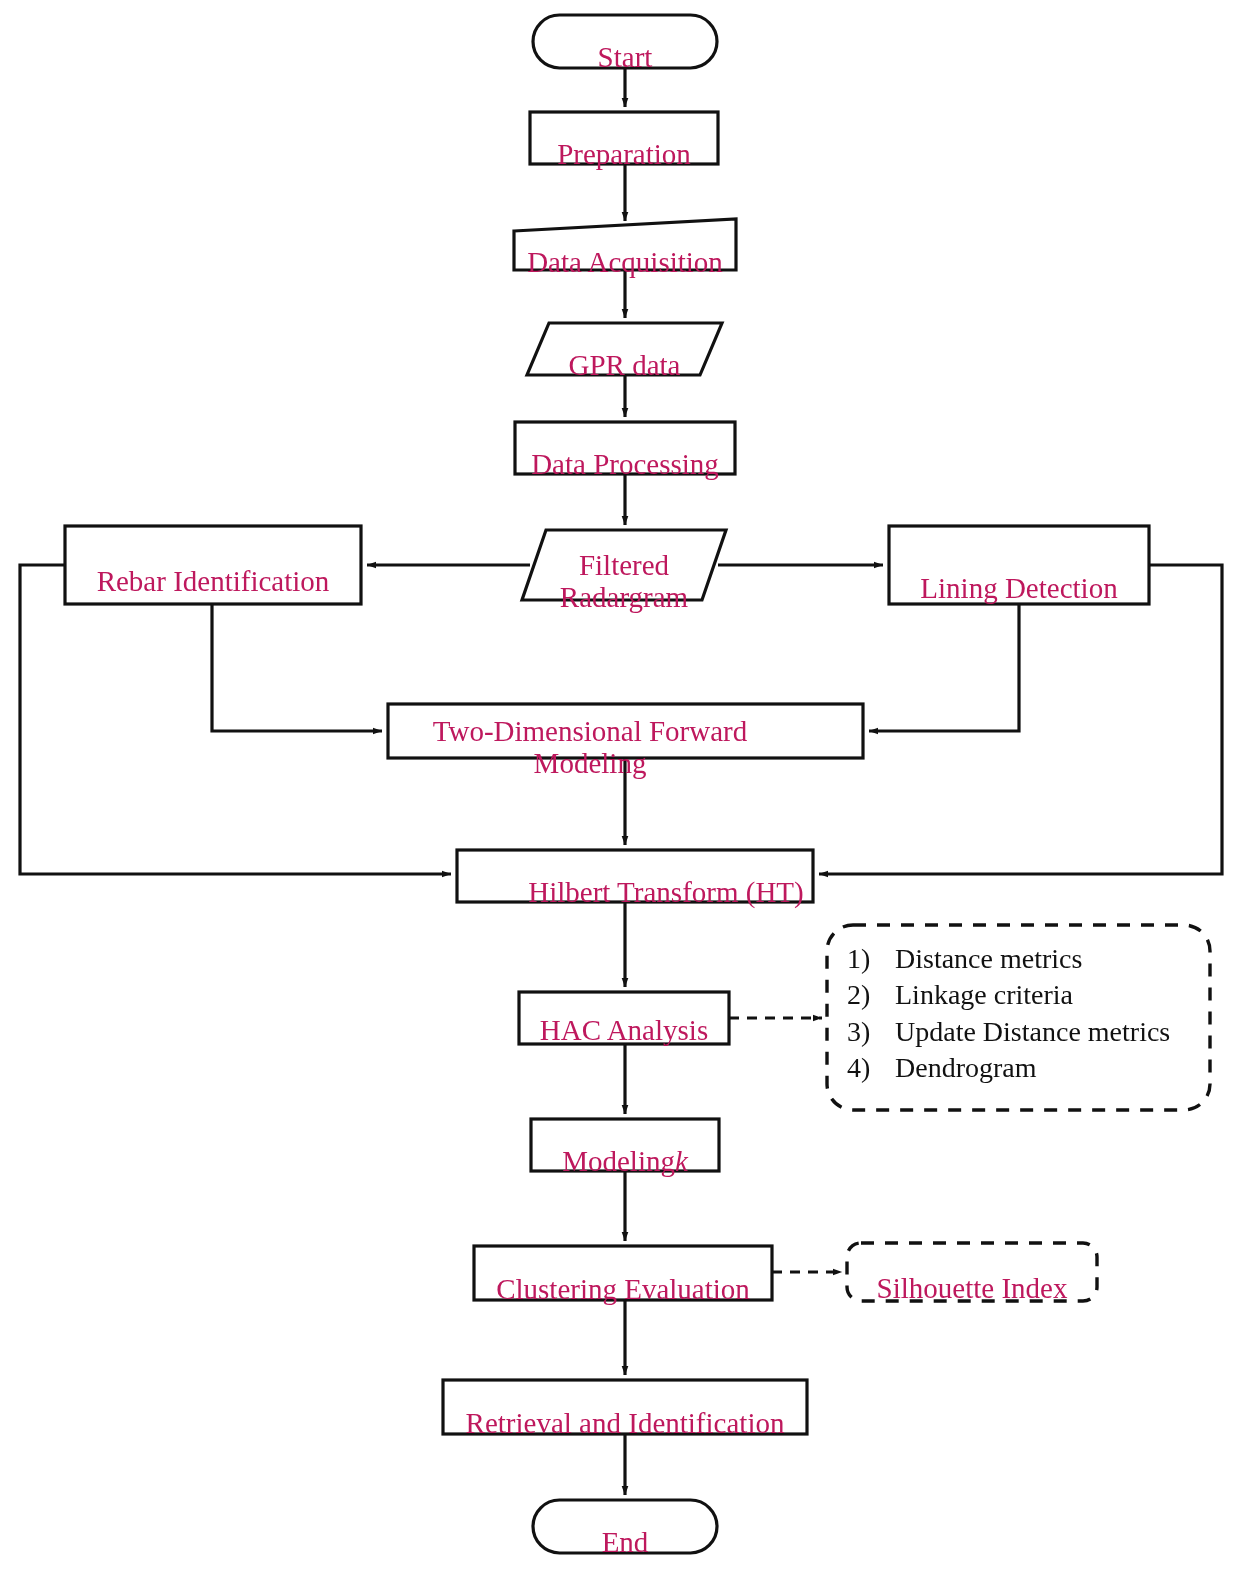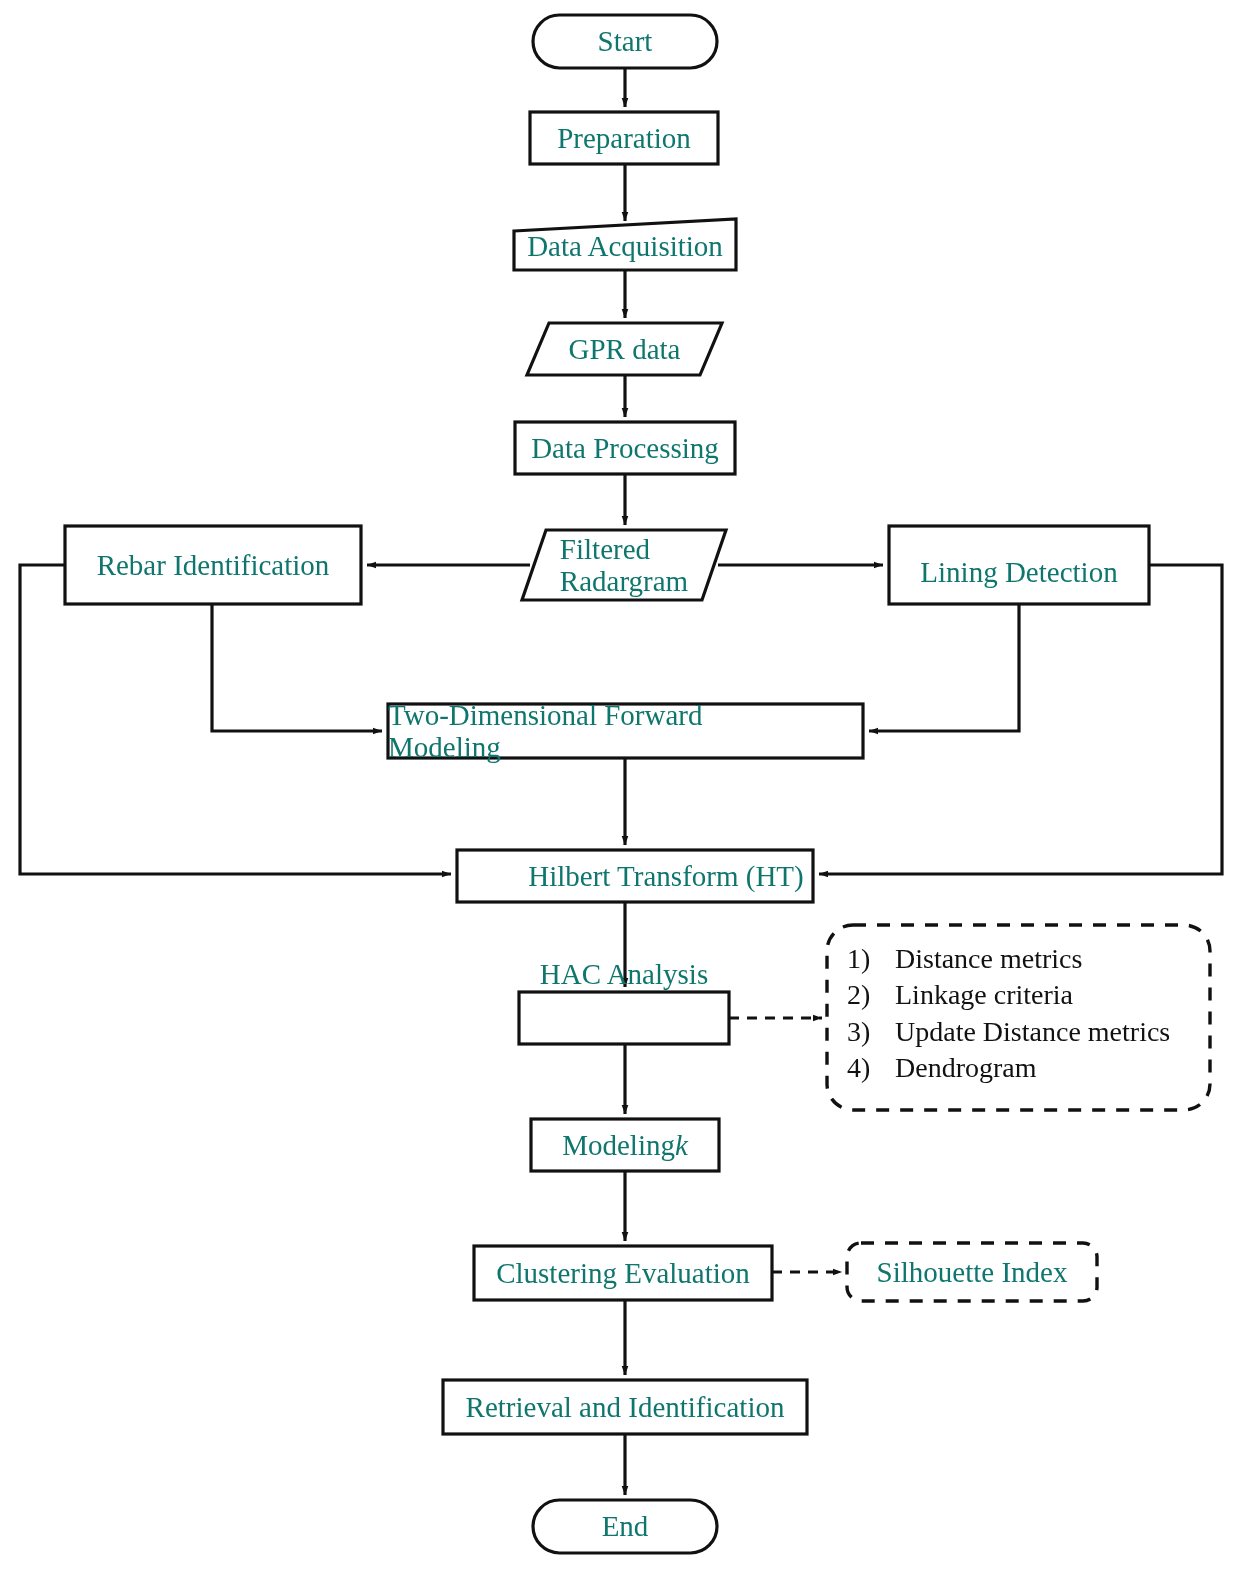--- a/index.html
+++ b/index.html
@@ -19,26 +19,27 @@
     position: absolute;
     left: 0; top: 0;
     width: 1248px;
     height: 1589px;
   }
   .node-label {
     position: absolute;
     display: flex;
     align-items: center;
     justify-content: center;
-    text-align: left;
-    color: #0f766e;
+    text-align: center;
+    color: #be185d;
     font-size: 29px;
     line-height: 1.12;
     white-space: pre-line;
     pointer-events: none;
+    margin-top: 16px;
   }
   .node-label.italic-k em {
     font-style: italic;
   }
   .list-box-text {
     position: absolute;
     color: #111111;
     font-size: 28px;
     line-height: 1.30;
   }
@@ -164,21 +165,21 @@
 Radargram</div>
 
   <div class="node-label" style="left:65px; top:526px; width:296px; height:78px;">Rebar Identification</div>
 
   <div class="node-label" style="left:889px; top:526px; width:260px; height:92px;">Lining Detection</div>
 
   <div class="node-label" style="left:388px; top:704px; width:404px; height:54px;">Two-Dimensional Forward Modeling</div>
 
   <div class="node-label" style="left:474px; top:850px; width:384px; height:52px;">Hilbert Transform (HT)</div>
 
-  <div class="node-label" style="left:519px; top:952px; width:210px; height:44px;">HAC Analysis</div>
+  <div class="node-label" style="left:519px; top:992px; width:210px; height:44px;">HAC Analysis</div>
 
   <div class="node-label italic-k" style="left:531px; top:1119px; width:188px; height:52px;"><span>Modeling </span><em>k</em></div>
 
   <div class="node-label" style="left:474px; top:1246px; width:298px; height:54px;">Clustering Evaluation</div>
 
   <div class="node-label" style="left:443px; top:1380px; width:364px; height:54px;">Retrieval and Identification</div>
 
   <div class="node-label" style="left:533px; top:1500px; width:184px; height:53px;">End</div>
 
   <div class="list-box-text" style="left:847px; top:941px; width:350px;">

